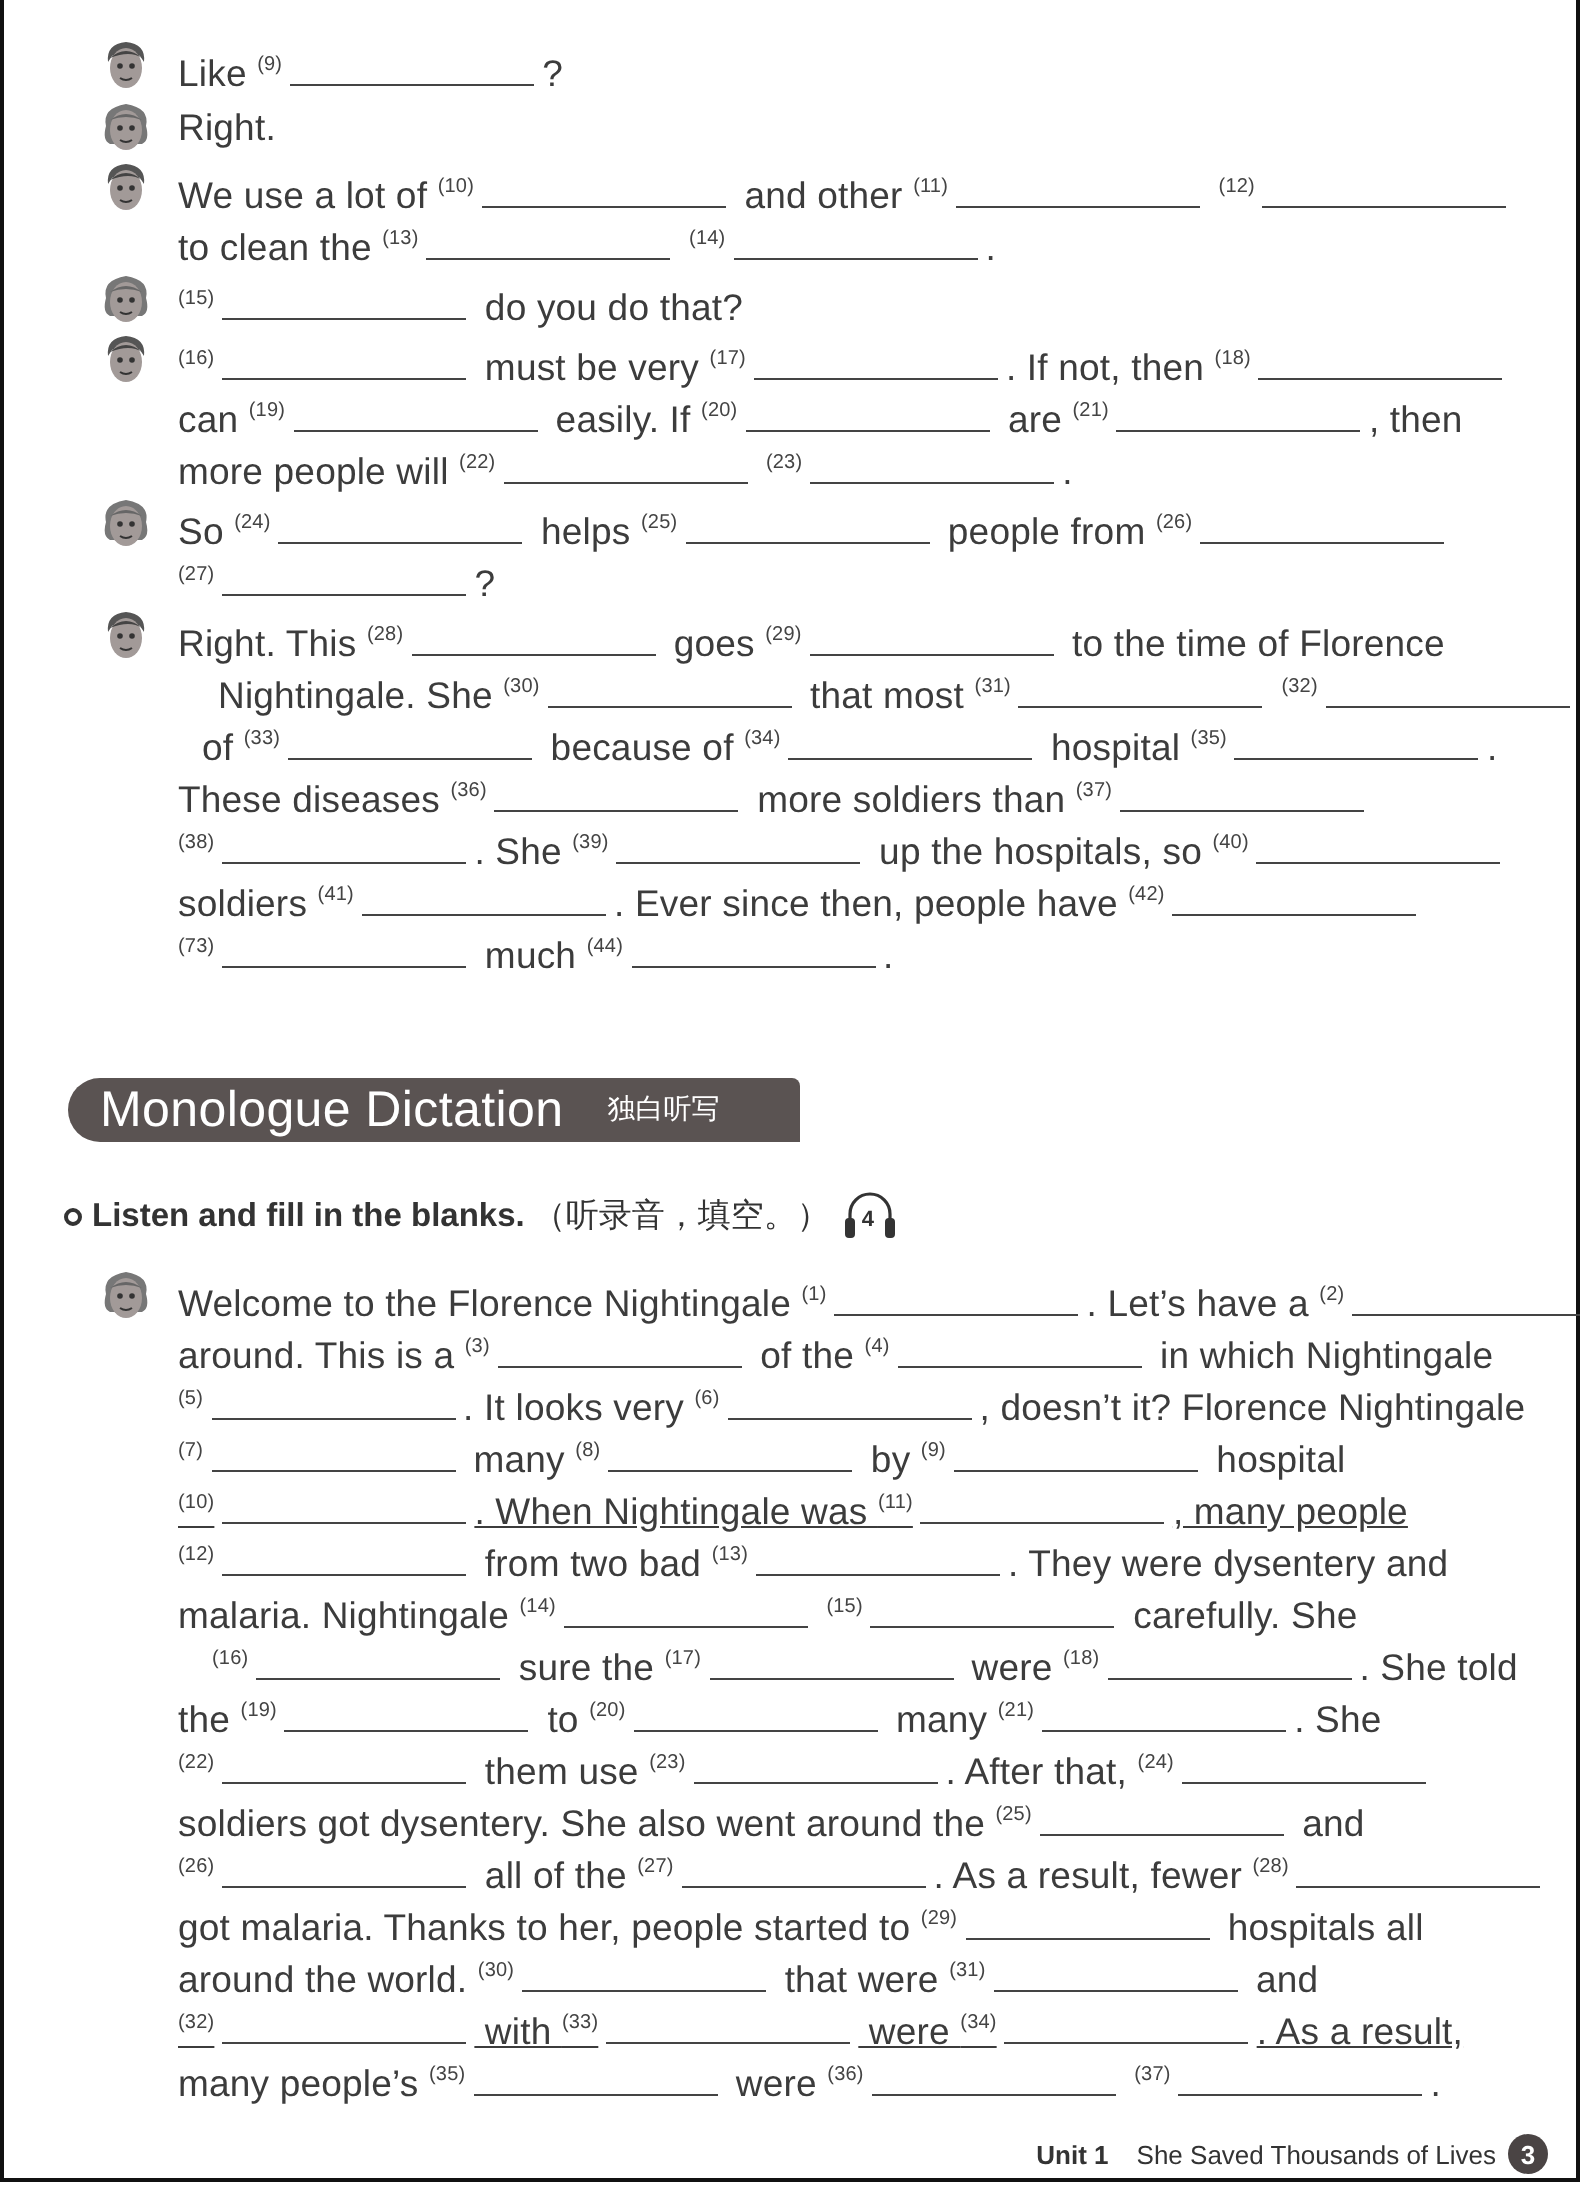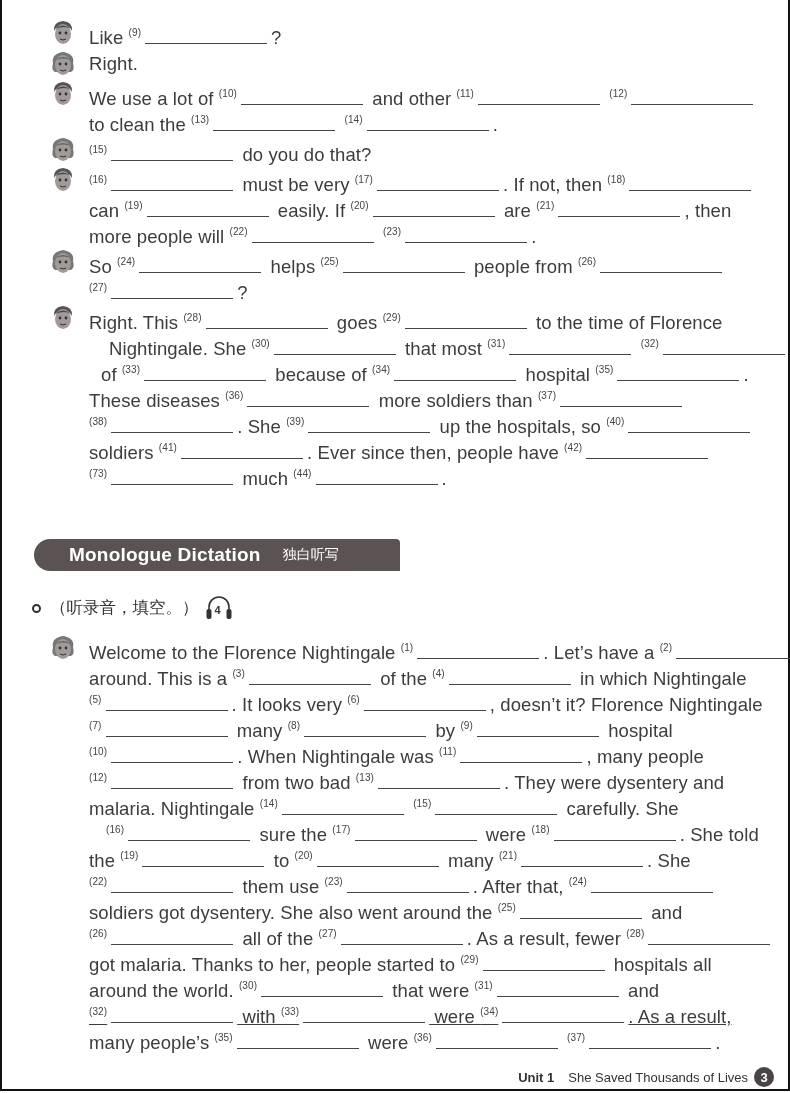--- a/index.html
+++ b/index.html
@@ -27,21 +27,21 @@
   .face {
     position:absolute; left:50px; width:26px; height:28px;
   }
   .face svg { width:26px; height:28px; display:block; }
   .header-bar {
     position:absolute; left:34px; top:539px; width:366px; height:32px;
     background:#5a5352; border-radius:16px 4px 0 16px;
     color:#fff; display:flex; align-items:center;
   }
   .header-bar .en {
-    font-size:19px; font-weight:bold; margin-left:35px; letter-spacing:0.2px;
+    font-size:25px; font-weight:normal; margin-left:16px; letter-spacing:0.2px;
   }
   .header-bar .cn {
     font-size:14px; margin-left:22px;
   }
   .instr {
     position:absolute; left:32px; top:596px; font-size:16.5px; font-weight:bold;
     color:#333; display:flex; align-items:center; white-space:nowrap;
   }
   .instr .bullet {
     width:9px; height:9px; border:2.5px solid #333; border-radius:50%;
@@ -157,20 +157,21 @@
     <div class="line" style="top: 461px;"><sup>(73)</sup><span class="blank"></span><span> much </span><sup>(44)</sup><span class="blank"></span><span>.</span></div>
   </div>
 
 <div class="header-bar">
   <span class="en">Monologue Dictation</span>
   <span class="cn">独白听写</span>
 </div>
 
 <div class="instr">
   <span class="bullet"></span>
+  <span>Listen and fill in the blanks.</span>
   <span class="cn">（听录音，填空。）</span>
   <span class="headphones">
     <svg width="28" height="24" viewBox="0 0 28 24">
       <path d="M4 16 V11 A10 10 0 0 1 24 11 V16" fill="none" stroke="#333" stroke-width="1.6"></path>
       <rect x="1.5" y="13" width="5" height="10" rx="2" fill="#333"></rect>
       <rect x="21.5" y="13" width="5" height="10" rx="2" fill="#333"></rect>
     </svg>
     <span style="position:absolute;left:10px;top:8px;font-size:11px;font-weight:bold;color:#333;">4</span>
   </span>
 </div>
@@ -183,21 +184,21 @@
         <path d="M5 10 Q13 4 21 10 Q13 7 5 10Z" fill="#666"></path>
         <circle cx="10" cy="14" r="1.4" fill="#333"></circle>
         <circle cx="16" cy="14" r="1.4" fill="#333"></circle>
         <path d="M10 20 Q13 22 16 20" stroke="#333" stroke-width="1" fill="none"></path>
       </svg>
     </div>
     <div class="line" style="top: 635px;"><span>Welcome to the Florence Nightingale </span><sup>(1)</sup><span class="blank"></span><span>. Let’s have a </span><sup>(2)</sup><span class="blank"></span></div>
     <div class="line" style="top: 661px;"><span>around. This is a </span><sup>(3)</sup><span class="blank"></span><span> of the </span><sup>(4)</sup><span class="blank"></span><span> in which Nightingale</span></div>
     <div class="line" style="top: 687px;"><sup>(5)</sup><span class="blank"></span><span>. It looks very </span><sup>(6)</sup><span class="blank"></span><span>, doesn’t it? Florence Nightingale</span></div>
     <div class="line" style="top: 713px;"><sup>(7)</sup><span class="blank"></span><span> many </span><sup>(8)</sup><span class="blank"></span><span> by </span><sup>(9)</sup><span class="blank"></span><span> hospital</span></div>
-    <div class="line" style="top: 739px;"><sup>(10)</sup><span class="blank"></span><span>. When Nightingale was </span><sup>(11)</sup><span class="blank"></span><span>, many people</span></div>
+    <div class="line" style="top: 739px; text-decoration: underline;"><sup>(10)</sup><span class="blank"></span><span>. When Nightingale was </span><sup>(11)</sup><span class="blank"></span><span>, many people</span></div>
     <div class="line" style="top: 765px;"><sup>(12)</sup><span class="blank"></span><span> from two bad </span><sup>(13)</sup><span class="blank"></span><span>. They were dysentery and</span></div>
     <div class="line" style="top: 791px;"><span>malaria. Nightingale </span><sup>(14)</sup><span class="blank"></span><span> </span><sup>(15)</sup><span class="blank"></span><span> carefully. She</span></div>
     <div class="line" style="top: 817px; margin-left: 17px;"><sup>(16)</sup><span class="blank"></span><span> sure the </span><sup>(17)</sup><span class="blank"></span><span> were </span><sup>(18)</sup><span class="blank"></span><span>. She told</span></div>
     <div class="line" style="top: 843px;"><span>the </span><sup>(19)</sup><span class="blank"></span><span> to </span><sup>(20)</sup><span class="blank"></span><span> many </span><sup>(21)</sup><span class="blank"></span><span>. She</span></div>
     <div class="line" style="top: 869px;"><sup>(22)</sup><span class="blank"></span><span> them use </span><sup>(23)</sup><span class="blank"></span><span>. After that, </span><sup>(24)</sup><span class="blank"></span></div>
     <div class="line" style="top: 895px;"><span>soldiers got dysentery. She also went around the </span><sup>(25)</sup><span class="blank"></span><span> and</span></div>
     <div class="line" style="top: 921px;"><sup>(26)</sup><span class="blank"></span><span> all of the </span><sup>(27)</sup><span class="blank"></span><span>. As a result, fewer </span><sup>(28)</sup><span class="blank"></span></div>
     <div class="line" style="top: 947px;"><span>got malaria. Thanks to her, people started to </span><sup>(29)</sup><span class="blank"></span><span> hospitals all</span></div>
     <div class="line" style="top: 973px;"><span>around the world. </span><sup>(30)</sup><span class="blank"></span><span> that were </span><sup>(31)</sup><span class="blank"></span><span> and</span></div>
     <div class="line" style="top: 999px; text-decoration: underline;"><sup>(32)</sup><span class="blank"></span><span> with </span><sup>(33)</sup><span class="blank"></span><span> were </span><sup>(34)</sup><span class="blank"></span><span>. As a result,</span></div>

